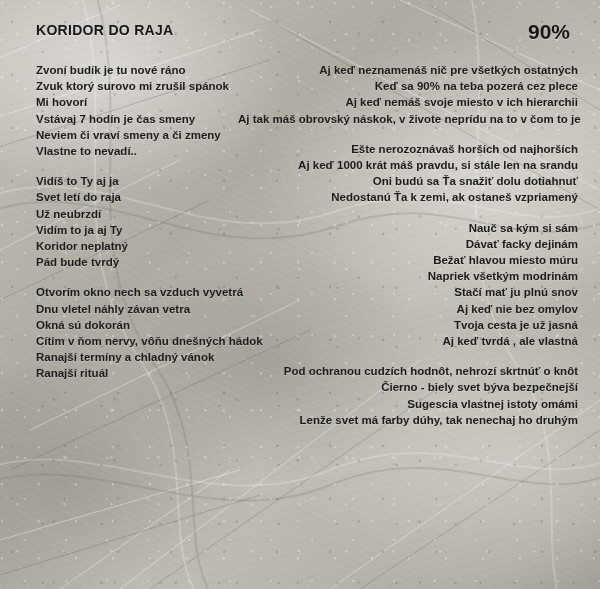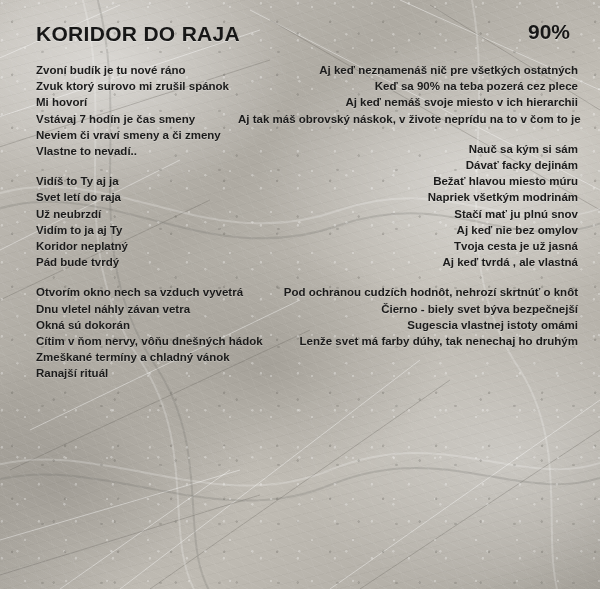--- a/index.html
+++ b/index.html
@@ -68,21 +68,21 @@
   .content {
     position: absolute;
     inset: 0;
     padding: 0;
   }
 
   .title {
     position: absolute;
     left: 36px;
     top: 22px;
-    font-size: 21px;
+    font-size: 14px;
     font-weight: bold;
     letter-spacing: 0.3px;
     color: #171717;
     text-shadow: 0 1px 0 rgba(255,255,255,0.35);
   }
   .percent {
     position: absolute;
     right: 30px;
     top: 20px;
     font-size: 21px;
@@ -168,31 +168,37 @@
         <div class="line">Už neubrzdí</div>
         <div class="line">Vidím to ja aj Ty</div>
         <div class="line">Koridor neplatný</div>
         <div class="line">Pád bude tvrdý</div>
       </div>
       <div class="stanza">
         <div class="line">Otvorím okno nech sa vzduch vyvetrá</div>
         <div class="line">Dnu vletel náhly závan vetra</div>
         <div class="line">Okná sú dokorán</div>
         <div class="line">Cítim v ňom nervy, vôňu dnešných hádok</div>
-        <div class="line">Zmeškané termíny a chladný vánok</div>
+        <div class="line">Ranajší termíny a chladný vánok</div>
         <div class="line">Ranajší rituál</div>
       </div>
     </div>
 
     <div class="col col-right">
       <div class="stanza">
         <div class="line">Aj keď neznamenáš nič pre všetkých ostatných</div>
         <div class="line">Keď sa 90% na teba pozerá cez plece</div>
         <div class="line">Aj keď nemáš svoje miesto v ich hierarchii</div>
         <div class="line">Aj tak máš obrovský náskok, v živote neprídu na to v čom to je</div>
+      </div>
+      <div class="stanza">
+        <div class="line">Ešte nerozoznávaš horších od najhorších</div>
+        <div class="line">Aj keď 1000 krát máš pravdu, si stále len na srandu</div>
+        <div class="line">Oni budú sa Ťa snažiť dolu dotiahnuť</div>
+        <div class="line">Nedostanú Ťa k zemi, ak ostaneš vzpriamený</div>
       </div>
       <div class="stanza">
         <div class="line">Nauč sa kým si sám</div>
         <div class="line">Dávať facky dejinám</div>
         <div class="line">Bežať hlavou miesto múru</div>
         <div class="line">Napriek všetkým modrinám</div>
         <div class="line">Stačí mať ju plnú snov</div>
         <div class="line">Aj keď nie bez omylov</div>
         <div class="line">Tvoja cesta je už jasná</div>
         <div class="line">Aj keď tvrdá , ale vlastná</div>

